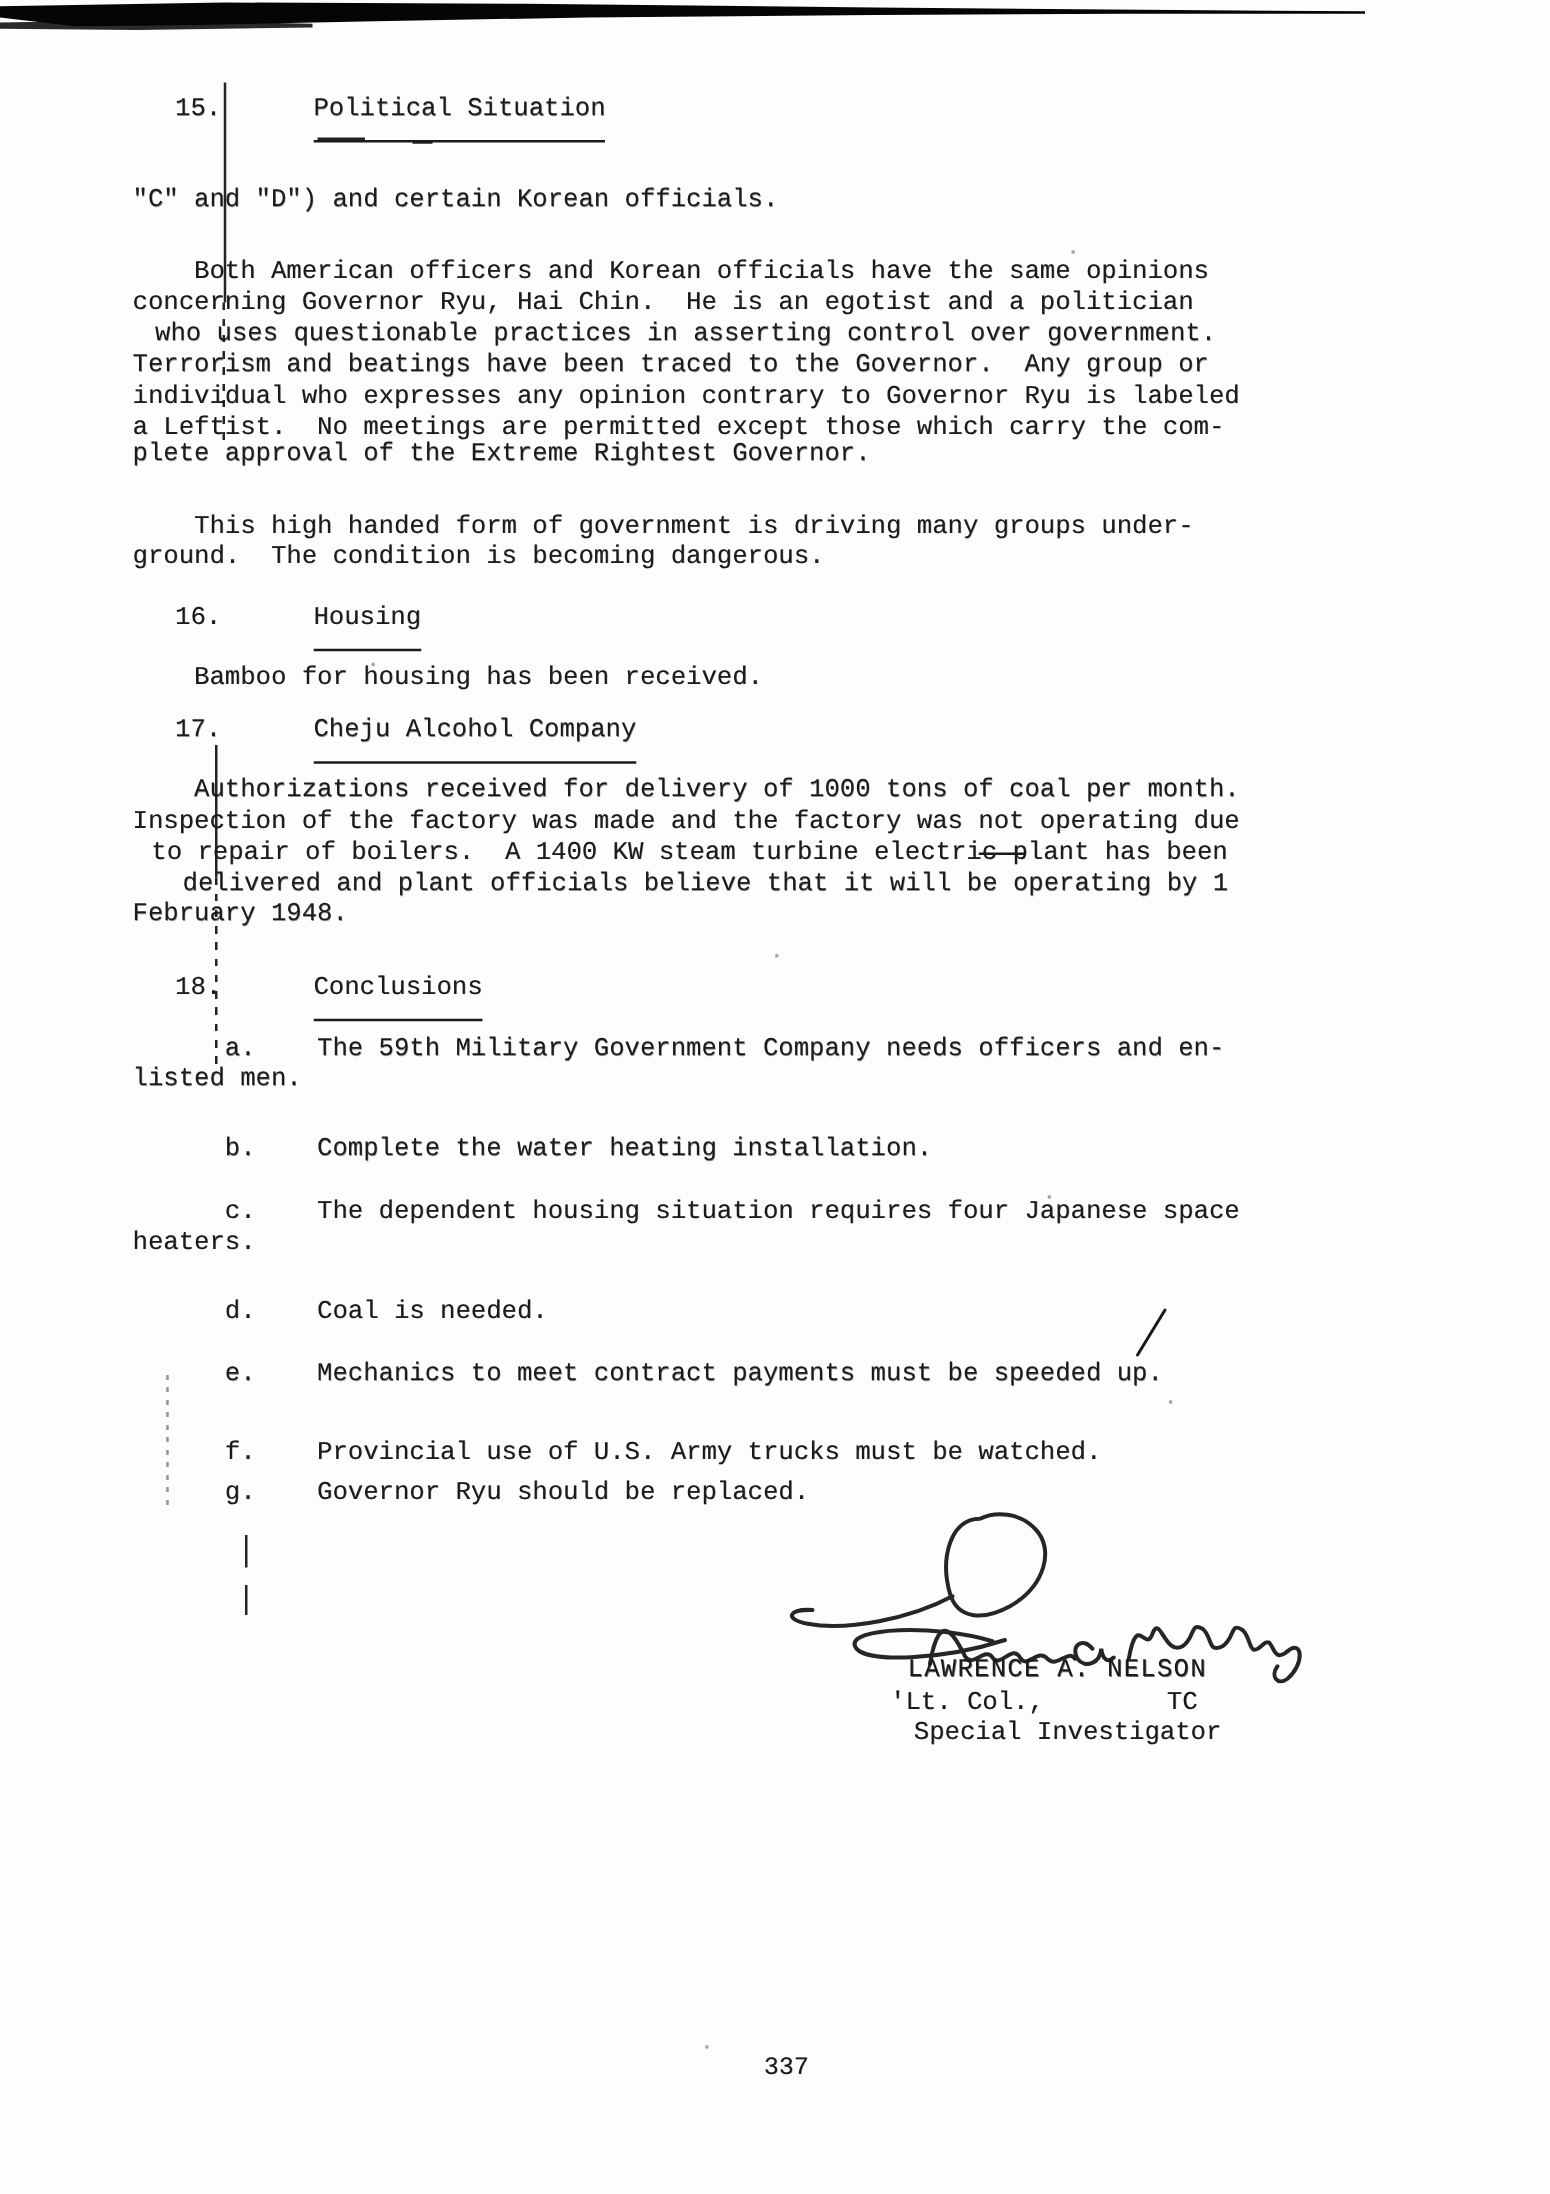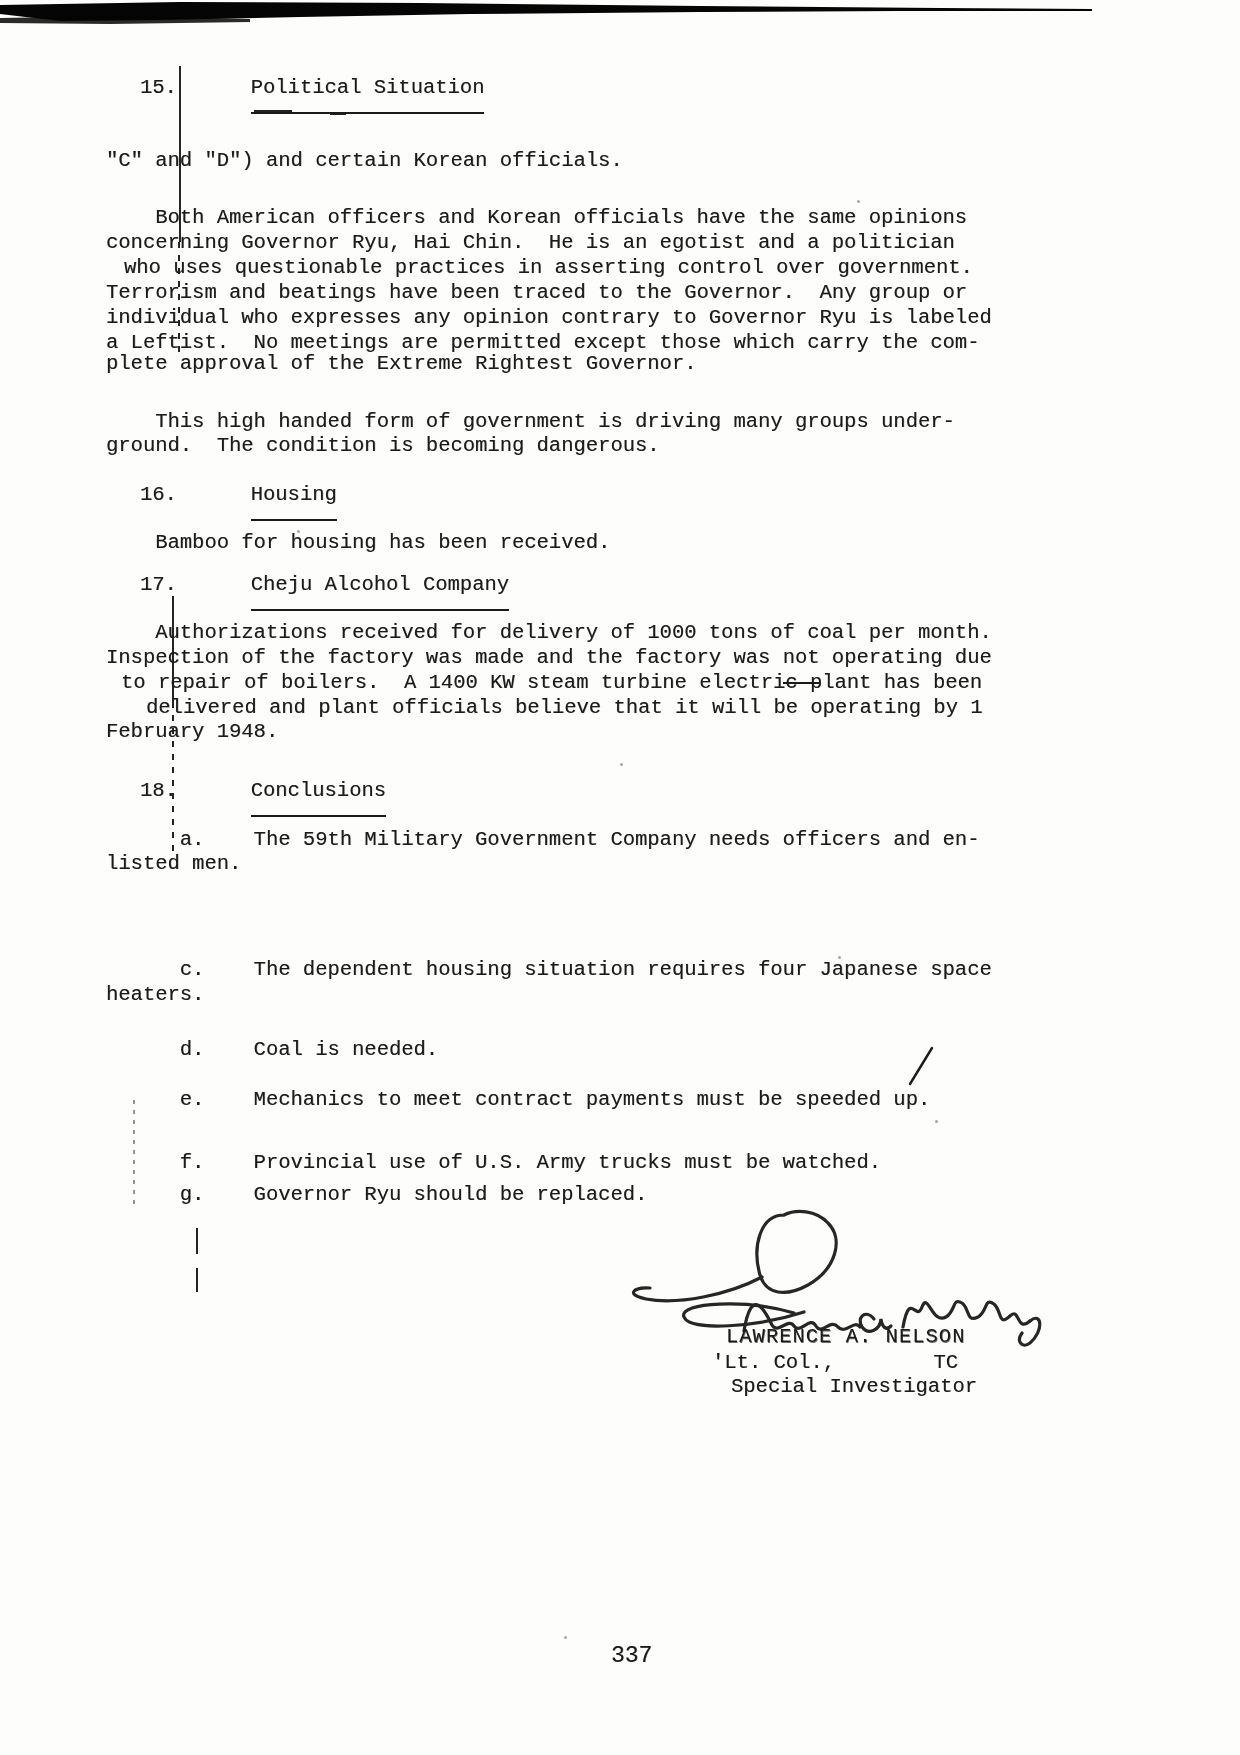--- a/index.html
+++ b/index.html
@@ -26,21 +26,21 @@
   }
   .sig-name {
     font-weight: normal;
     letter-spacing: 1px;
     text-shadow: 0.6px 0.5px 0.3px rgba(10,10,10,0.6);
   }
   .page-number {
     position: absolute;
     left: 611px;
     top: 1643px;
-    font-size: 23px;
+    font-size: 20px;
     color: #1b1b1b;
     white-space: pre;
     text-shadow: 0.4px 0.4px 0.2px rgba(15,15,15,0.45);
   }
   .vline { position: absolute; width: 2px; background: #242424; }
   .vline.dashed {
     background: repeating-linear-gradient(to bottom, #242424 0 6px, transparent 6px 13px);
   }
   .vline.faint {
     width: 1.5px;
@@ -111,20 +111,21 @@
     <div class="line" style="left: 106px; top: 531px;"><span>    Bamboo for housing has been received.</span></div>
     <div class="line" style="left: 140px; top: 573px;"><span>17.</span><span>      </span><span class="u">Cheju Alcohol Company</span></div>
     <div class="line" style="left: 106px; top: 621px;"><span>    Authorizations received for delivery of 1000 tons of coal per month.</span></div>
     <div class="line" style="left: 106px; top: 646px;"><span>Inspection of the factory was made and the factory was </span><span class="u">not</span><span> operating due</span></div>
     <div class="line" style="left: 121px; top: 671px;"><span>to repair of boilers.  A 1400 KW steam turbine electric plant has been</span></div>
     <div class="line" style="left: 106px; top: 696px; margin-left: 40px;"><span>delivered and plant officials believe that it will be operating by 1</span></div>
     <div class="line" style="left: 106px; top: 720px;"><span>February 1948.</span></div>
     <div class="line" style="left: 140px; top: 779px;"><span>18.</span><span>      </span><span class="u">Conclusions</span></div>
     <div class="line" style="left: 106px; top: 828px;"><span>      a.    The 59th Military Government Company needs officers and en-</span></div>
     <div class="line" style="left: 106px; top: 852px;"><span>listed men.</span></div>
+    <div class="line" style="left: 106px; top: 908px;"><span>      b.    Complete the water heating installation.</span></div>
     <div class="line" style="left: 106px; top: 958px;"><span>      c.    The dependent housing situation requires four Japanese space</span></div>
     <div class="line" style="left: 106px; top: 983px;"><span>heaters.</span></div>
     <div class="line" style="left: 106px; top: 1038px;"><span>      d.    Coal is needed.</span></div>
     <div class="line" style="left: 106px; top: 1088px;"><span>      e.    Mechanics to meet contract payments must be speeded up.</span></div>
     <div class="line" style="left: 106px; top: 1135px; margin-top: 16px;"><span>      f.    Provincial use of U.S. Army trucks must be watched.</span></div>
     <div class="line" style="left: 106px; top: 1183px;"><span>      g.    Governor Ryu should be replaced.</span></div>
     <div class="line sig-name" style="left: 726px; top: 1325px;"><span>LAWRENCE A. NELSON</span></div>
     <div class="line" style="left: 712px; top: 1351px;"><span>'Lt. Col.,        TC</span></div>
     <div class="line" style="left: 731px; top: 1375px;"><span>Special Investigator</span></div>
   </div>

